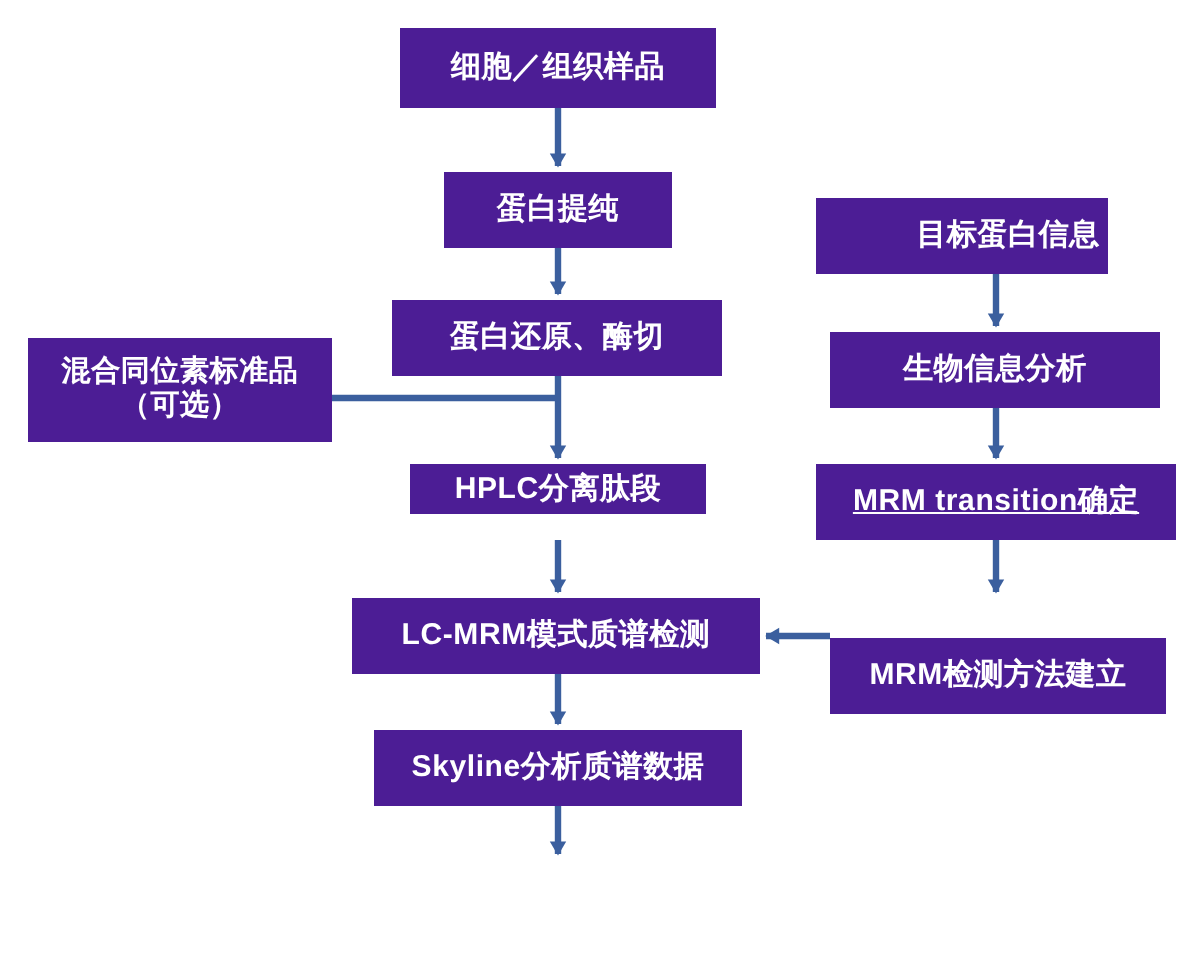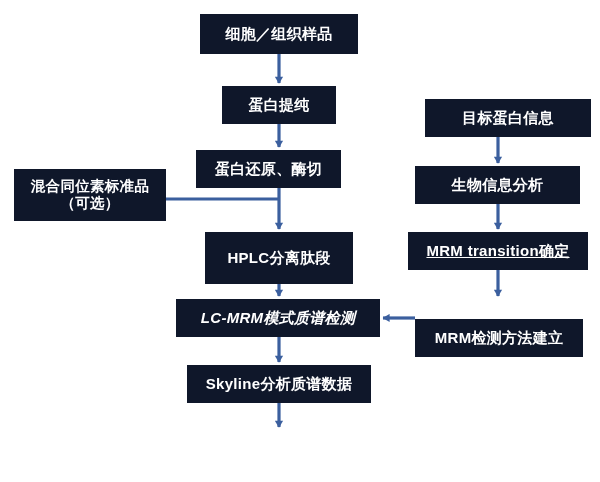--- a/index.html
+++ b/index.html
@@ -27,21 +27,21 @@
     height: 482px;
     pointer-events: none;
   }
   .node {
     position: absolute;
     box-sizing: border-box;
     display: flex;
     align-items: center;
     justify-content: center;
     text-align: center;
-    background: #0f172a;
+    background: #4c1d95;
     color: #ffffff;
     border-radius: 0;
     font-weight: bold;
     font-size: 15px;
     line-height: 1.18;
     letter-spacing: 0.3px;
     padding: 2px 4px;
     z-index: 2;
   }
   .node.two-line {
@@ -93,43 +93,43 @@
   </svg>
 
   <div class="node" style="left:200px; top:14px; width:158px; height:40px;">
     <span class="label">细胞／组织样品</span>
   </div>
 
   <div class="node" style="left:222px; top:86px; width:114px; height:38px;">
     <span class="label">蛋白提纯</span>
   </div>
 
-  <div class="node" style="left:196px; top:150px; width:145px; height:38px;">
+  <div class="node" style="left:196px; top:150px; width:165px; height:38px;">
     <span class="label">蛋白还原、酶切</span>
   </div>
 
   <div class="node two-line" style="left:14px; top:169px; width:152px; height:52px;text-align:center;">
     <span class="label">混合同位素标准品
 （可选）</span>
   </div>
 
-  <div class="node" style="left:205px; top:232px; width:148px; height:52px;">
+  <div class="node" style="left:205px; top:232px; width:148px; height:25px;">
     <span class="label">HPLC分离肽段</span>
   </div>
 
-  <div class="node" style="left:176px; top:299px; width:204px; height:38px;font-style:italic;">
+  <div class="node" style="left:176px; top:299px; width:204px; height:38px;">
     <span class="label">LC-MRM模式质谱检测</span>
   </div>
 
   <div class="node" style="left:187px; top:365px; width:184px; height:38px;">
     <span class="label">Skyline分析质谱数据</span>
   </div>
 
 
-  <div class="node" style="left:425px; top:99px; width:166px; height:38px;">
+  <div class="node" style="left:408px; top:99px; width:146px; height:38px;text-align:right;">
     <span class="label">目标蛋白信息</span>
   </div>
 
   <div class="node" style="left:415px; top:166px; width:165px; height:38px;">
     <span class="label">生物信息分析</span>
   </div>
 
   <div class="node" style="left:408px; top:232px; width:180px; height:38px;text-decoration:underline;">
     <span class="label">MRM transition确定</span>
   </div>

